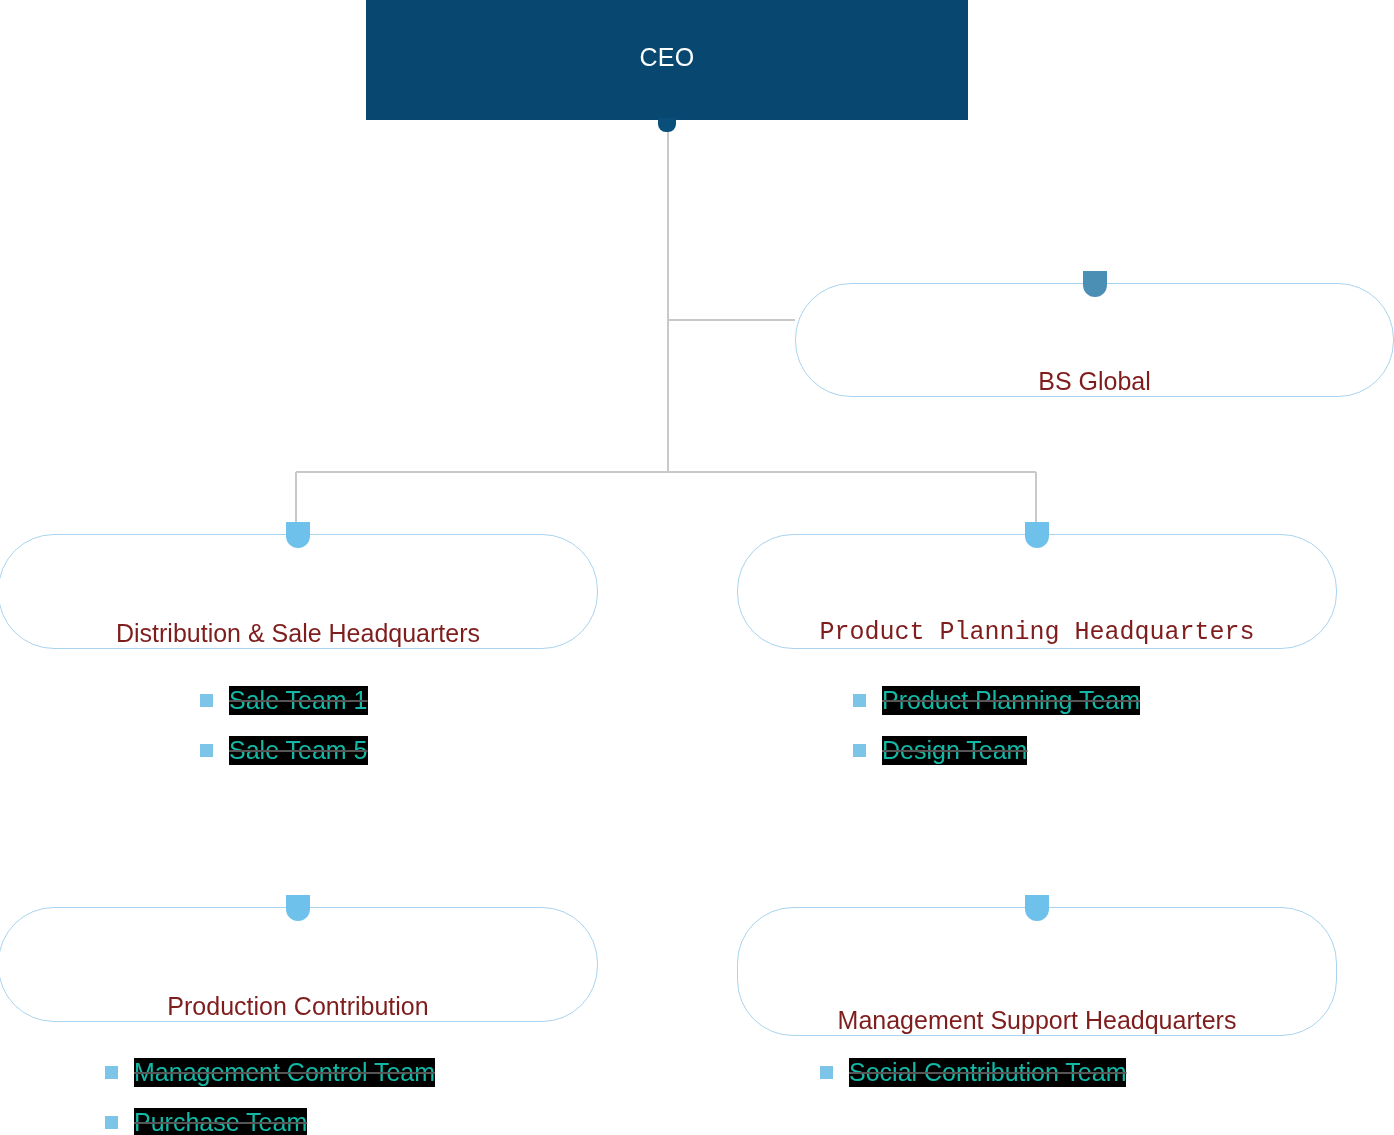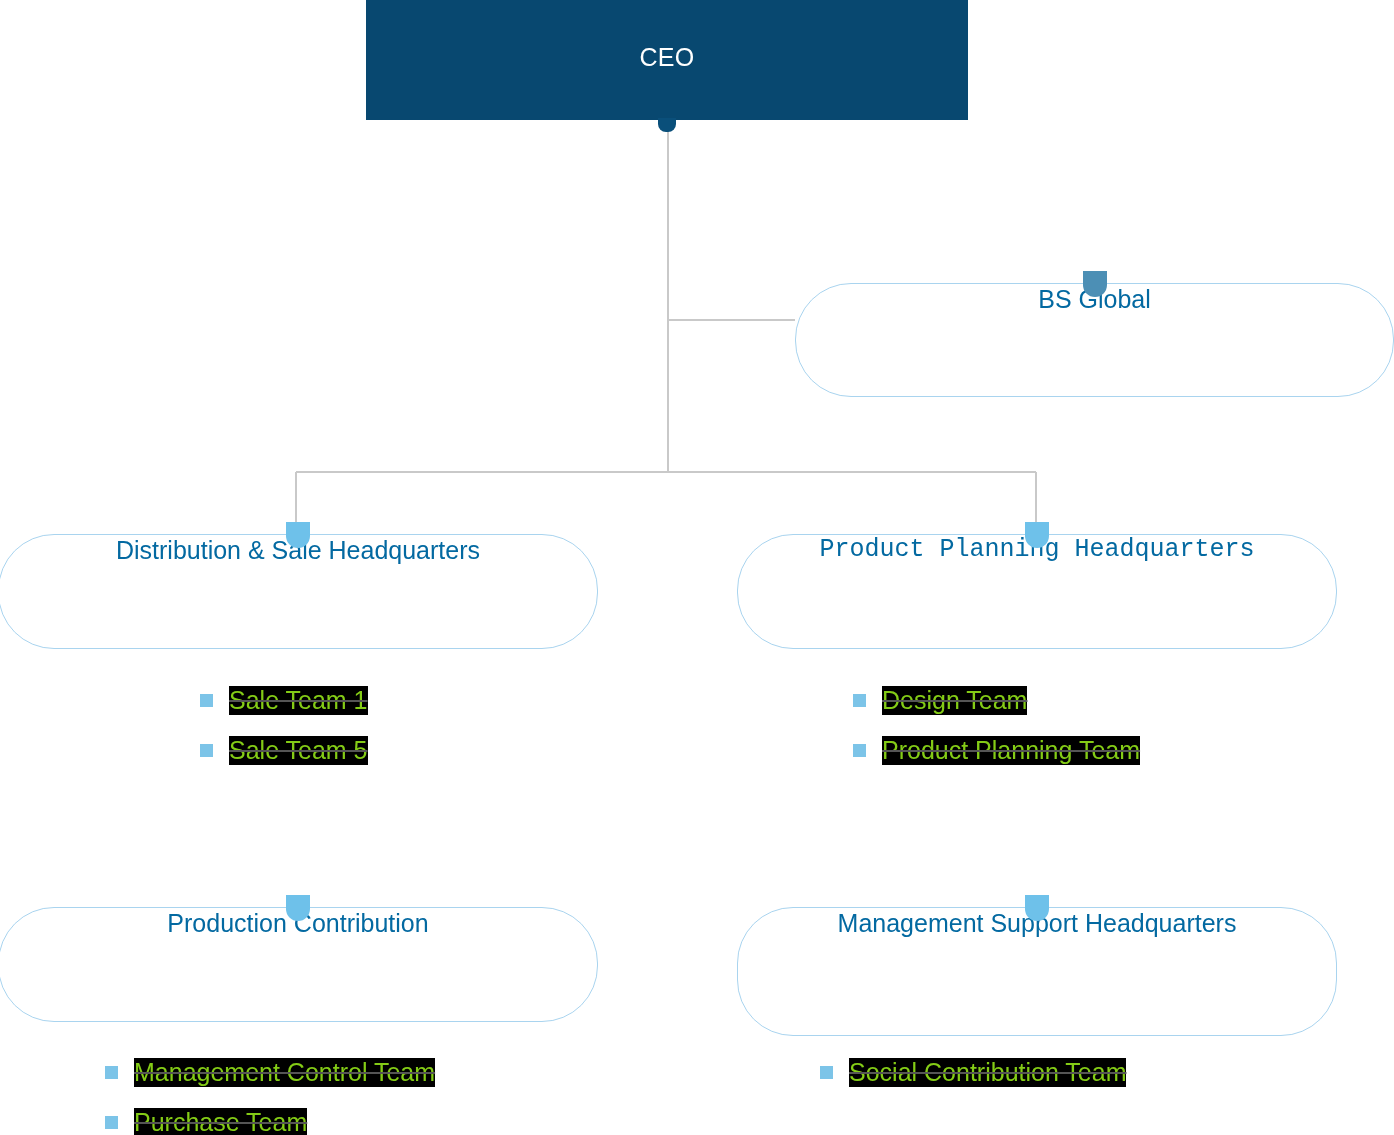--- a/index.html
+++ b/index.html
@@ -38,24 +38,24 @@
     letter-spacing: 0.2px;
   }
 
   
   .node-pill {
     position: absolute;
     background: #ffffff;
     border: 1.5px solid #a9d4ef;
     border-radius: 56px;
     display: flex;
-    align-items: flex-start;
+    align-items: flex-end;
     justify-content: center;
     font-size: 25px;
-    color: #0369a1;
+    color: #7f1d1d;
     box-sizing: border-box;
   }
   .node-pill .label {
     text-align: center;
     padding: 0 26px;
     line-height: 1.2;
   }
 
   
   .nub {
@@ -95,21 +95,21 @@
   }
   .team-bullet {
     width: 13px;
     height: 13px;
     background: #7cc4e8;
     margin-right: 16px;
     flex: 0 0 auto;
   }
   .team-text {
     background: #000000;
-    color: #84cc16;
+    color: #14b8a6;
     line-height: 1.0;
     padding: 2px 0;
     text-decoration: line-through;
     text-decoration-color: #555555;
   }
 </style>
 </head>
 <body>
 
 <div id="canvas">
@@ -150,25 +150,25 @@
     </div>
   </div>
 
   <div class="node-pill" style="left:737px; top:534px; width:600px; height:115px;font-family:Liberation Mono, monospace;">
     <span class="nub" style="left:299px;"></span>
     <span class="label">Product Planning Headquarters</span>
   </div>
   <div class="team-list" style="left:853px; top:675px;">
     <div class="team-item">
       <span class="team-bullet"></span>
-      <span class="team-text">Design Team</span>
+      <span class="team-text">Product Planning Team</span>
     </div>
     <div class="team-item">
       <span class="team-bullet"></span>
-      <span class="team-text">Product Planning Team</span>
+      <span class="team-text">Design Team</span>
     </div>
   </div>
 
   <div class="node-pill" style="left:-2px; top:907px; width:600px; height:115px;">
     <span class="nub" style="left:299px;"></span>
     <span class="label">Production Contribution</span>
   </div>
   <div class="team-list" style="left:105px; top:1047px;">
     <div class="team-item">
       <span class="team-bullet"></span>

